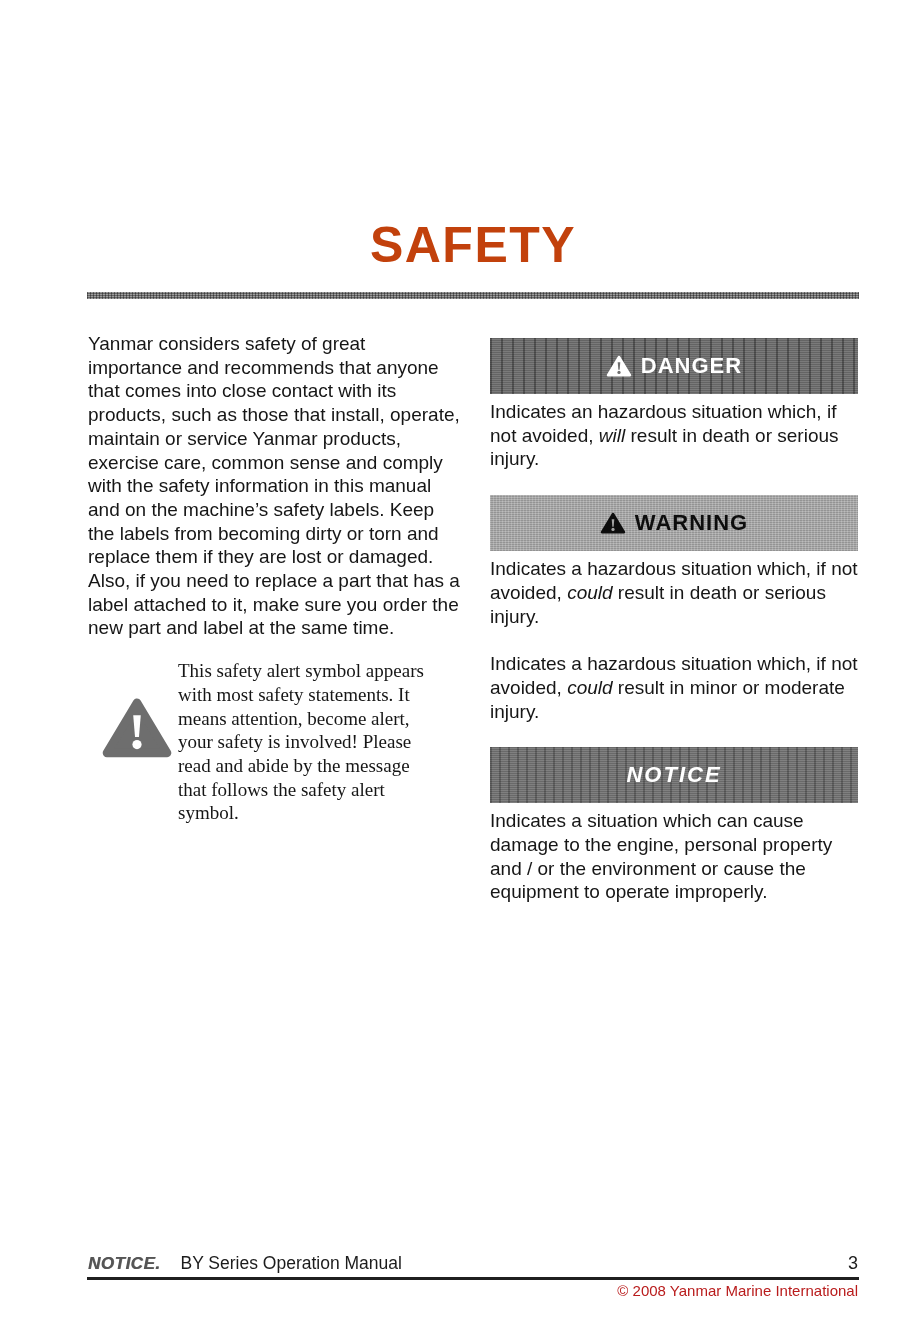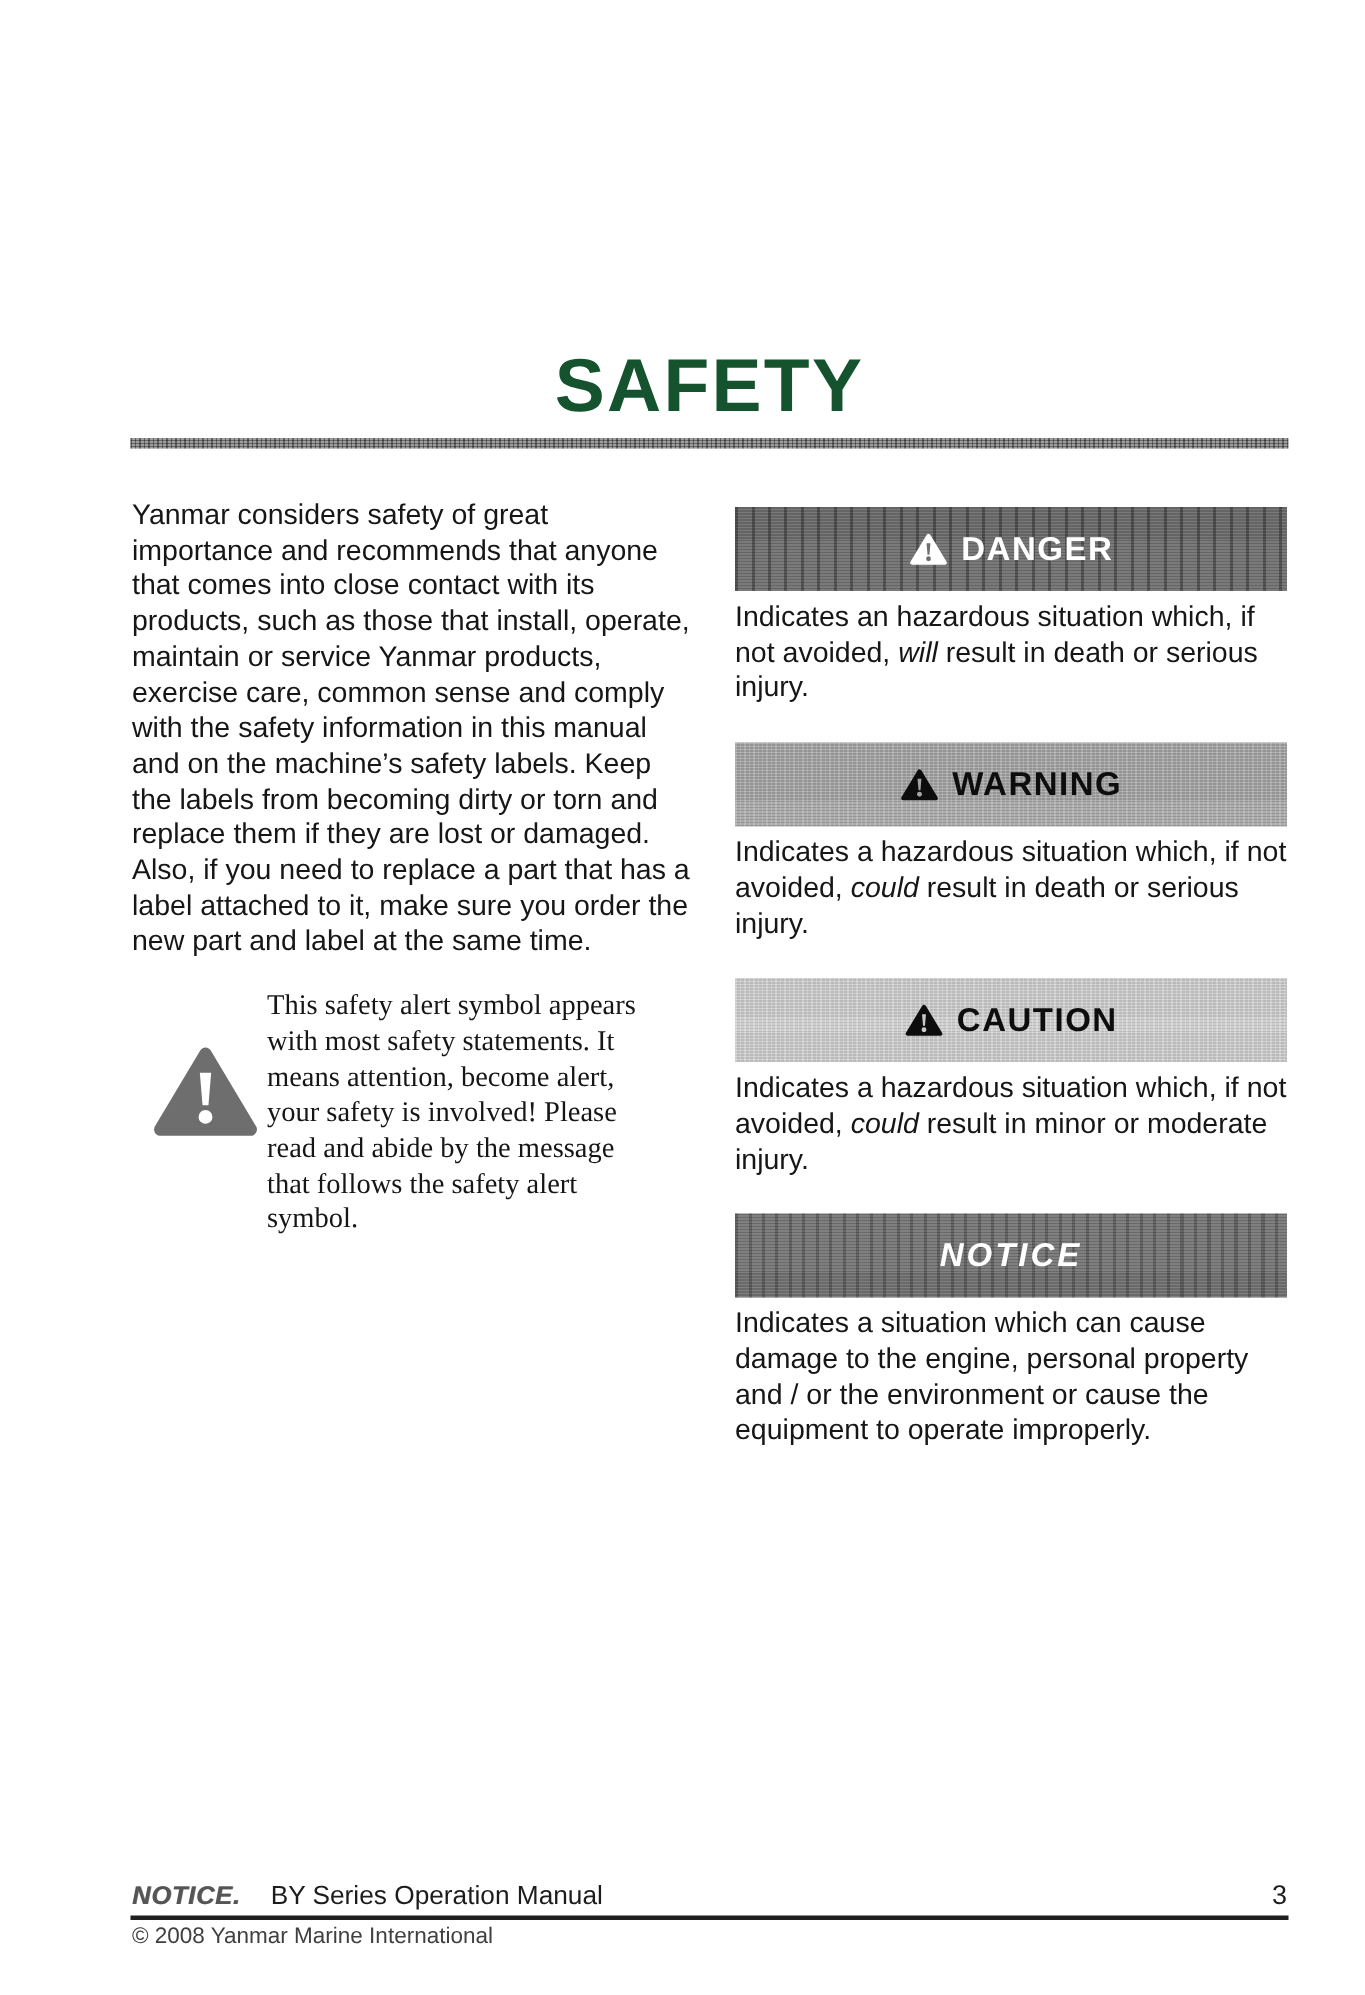--- a/index.html
+++ b/index.html
@@ -6,23 +6,23 @@
   html,body { background:#ffffff; }
   body {
     width:910px; height:1330px; position:relative;
     font-family:"Liberation Sans","DejaVu Sans",sans-serif;
     color:#151515;
   }
   .page { position:absolute; inset:0; background:#ffffff; overflow:hidden; }
 
   
   .page-title {
-    position:absolute; left:88px; top:228px; width:770px;
+    position:absolute; left:88px; top:216px; width:770px;
     text-align:center; font-size:50px; font-weight:bold;
-    letter-spacing:1.5px; color:#14532d;
+    letter-spacing:1.5px; color:#c2410c;
   }
   .title-rule {
     position:absolute; left:87px; top:292px; width:772px; height:7px;
     background-color:#7d7d7d;
     background-image:
       repeating-linear-gradient(90deg, rgba(0,0,0,.38) 0 1px, rgba(0,0,0,0) 1px 3px),
       repeating-linear-gradient(0deg, rgba(255,255,255,.25) 0 1px, rgba(0,0,0,.18) 1px 2px);
   }
 
   
@@ -90,21 +90,21 @@
     text-shadow:0.5px 0 0 #777777;
   }
   .manual-title { margin-left:20px; font-size:17.5px; color:#1c1c1c; }
   .footer-page-num { margin-left:auto; font-size:18px; color:#1c1c1c; }
   .footer-rule {
     position:absolute; left:87px; top:1277px; width:772px; height:3px;
     background:#1f1f1f;
   }
   .copyright {
     position:absolute; left:88px; top:1282px; width:770px;
-    text-align:left; font-size:15px; color:#404040;
+    text-align:right; font-size:15px; color:#b91c1c;
   }
 </style>
 </head>
 <body>
 
 <div class="page">
 
   <div class="page-title">SAFETY</div>
   <div class="title-rule"></div>
 
@@ -167,28 +167,20 @@
             <circle cx="12" cy="16" r="1.5" fill="#a4a4a4"></circle>
           </svg>
           <span class="signal-label">WARNING</span>
         </div>
         <p class="body-text signal-desc"><span>Indicates a hazardous situation which, if not
 avoided, </span><em>could</em><span> result in death or serious
 injury.</span></p>
       </div>
 
       <div class="signal-item">
-        <div class="signal-bar bar-caution">
-          <svg width="26" height="23" viewBox="0 0 24 21" class="tri-icon">
-            <path d="M12 2 L22 18.5 L2 18.5 Z" fill="#0d0d0d" stroke="#0d0d0d" stroke-width="2.6" stroke-linejoin="round"></path>
-            <path d="M10.8 6.5 L13.2 6.5 L12.6 13.5 L11.4 13.5 Z" fill="#c9c9c9"></path>
-            <circle cx="12" cy="16" r="1.5" fill="#c9c9c9"></circle>
-          </svg>
-          <span class="signal-label">CAUTION</span>
-        </div>
         <p class="body-text signal-desc"><span>Indicates a hazardous situation which, if not
 avoided, </span><em>could</em><span> result in minor or moderate
 injury.</span></p>
       </div>
 
       <div class="signal-item">
         <div class="signal-bar bar-notice">
           <span class="signal-label">NOTICE</span>
         </div>
         <p class="body-text signal-desc"><span>Indicates a situation which can cause

